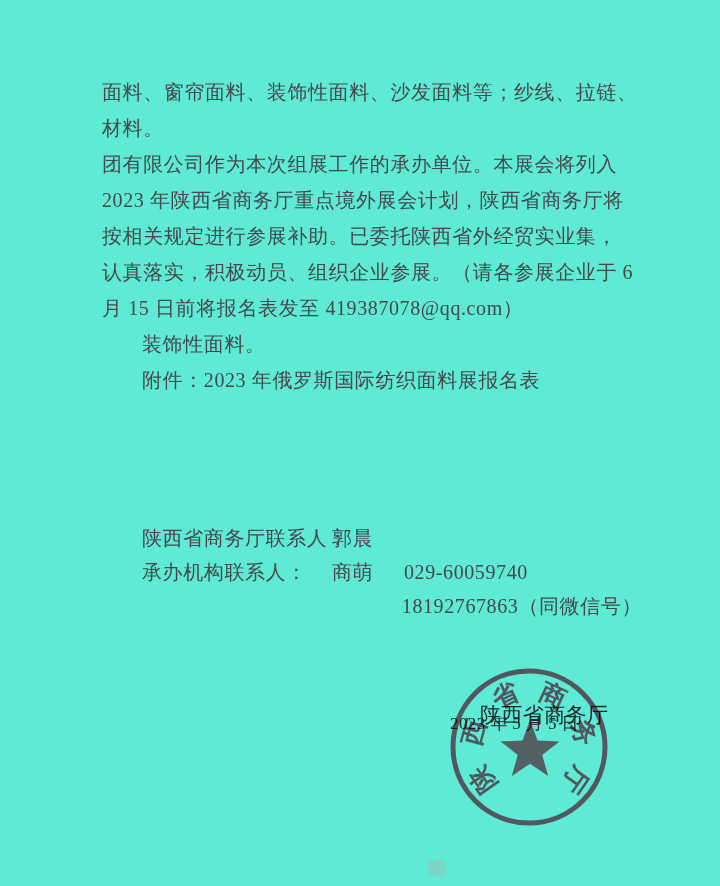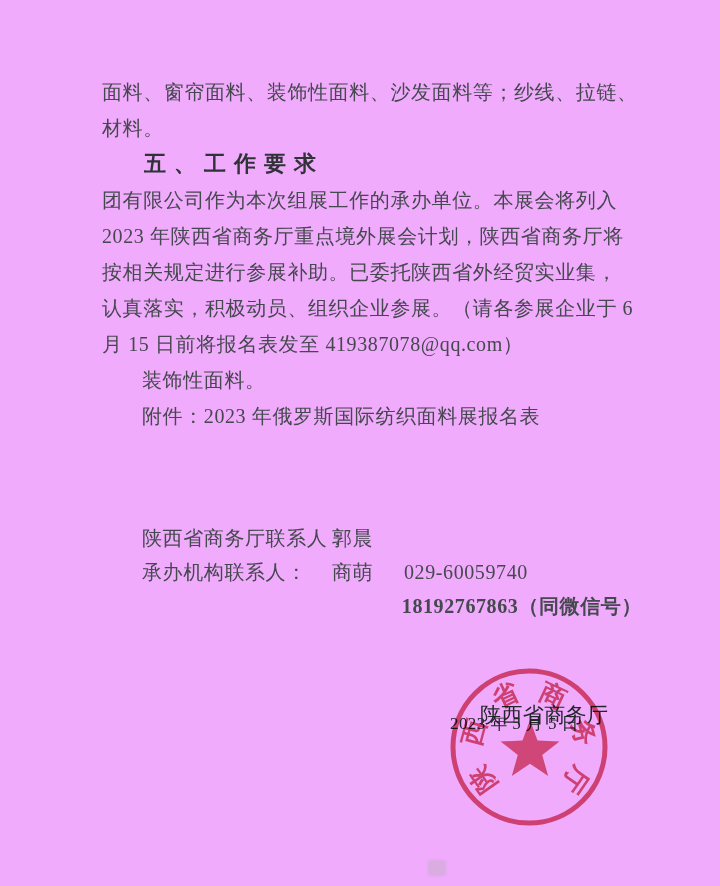--- a/index.html
+++ b/index.html
@@ -1,19 +1,19 @@
 <!DOCTYPE html>
 <html><head>
 <meta charset="utf-8">
 <style>
   html,body{margin:0;padding:0;}
   .page{
     position:relative;
     width:720px;height:886px;
-    background:#f0abfc;
+    background:#5eead4;
     overflow:hidden;
     font-family:"Liberation Serif","DejaVu Serif",serif;
   }
   
   .body-text{
     position:absolute;left:102px;top:74px;width:522px;
     color:#45484e;
     font-size:20px;
     letter-spacing:0.6px;
   }
@@ -66,21 +66,20 @@
   }
 </style>
 </head>
 <body>
 
 <div class="page">
 
   <div class="body-text">
     <div class="line">面料、窗帘面料、装饰性面料、沙发面料等；纱线、拉链、</div>
     <div class="line">材料。</div>
-    <div class="line heading">五、工作要求</div>
     <div class="line">团有限公司作为本次组展工作的承办单位。本展会将列入</div>
     <div class="line">2023 年陕西省商务厅重点境外展会计划，陕西省商务厅将</div>
     <div class="line">按相关规定进行参展补助。已委托陕西省外经贸实业集，</div>
     <div class="line">认真落实，积极动员、组织企业参展。（请各参展企业于 6</div>
     <div class="line">月 15 日前将报名表发至 419387078@qq.com）</div>
     <div class="line indent">装饰性面料。</div>
     <div class="line indent">附件：2023 年俄罗斯国际纺织面料展报名表</div>
   </div>
 
   <div class="contacts">
@@ -89,21 +88,21 @@
       <span class="c-name">郭晨</span>
     </div>
     <div class="c-row">
       <span class="c-label">承办机构联系人：</span>
       <span class="c-name">商萌</span>
       <span class="c-phone">029-60059740</span>
     </div>
     <div class="c-row">
       <span class="c-label"></span>
       <span class="c-name"></span>
-      <span class="c-phone" style="padding-left:10px;font-weight:bold;">18192767863（同微信号）</span>
+      <span class="c-phone" style="padding-left:10px;">18192767863（同微信号）</span>
     </div>
   </div>
 
   <div class="sig-org">陕西省商务厅</div>
   <div class="sig-date">2023 年 5 月 5 日</div>
 
   <svg class="seal" viewBox="0 0 168 168" xmlns="http://www.w3.org/2000/svg">
     <circle cx="84" cy="84" r="76" fill="none" stroke-width="5" stroke="#d6495e"></circle>
     <g font-size="26" text-anchor="middle">
       <text x="84" y="36" transform="rotate(-125 84 84)" fill="#d6495e">陕</text>

